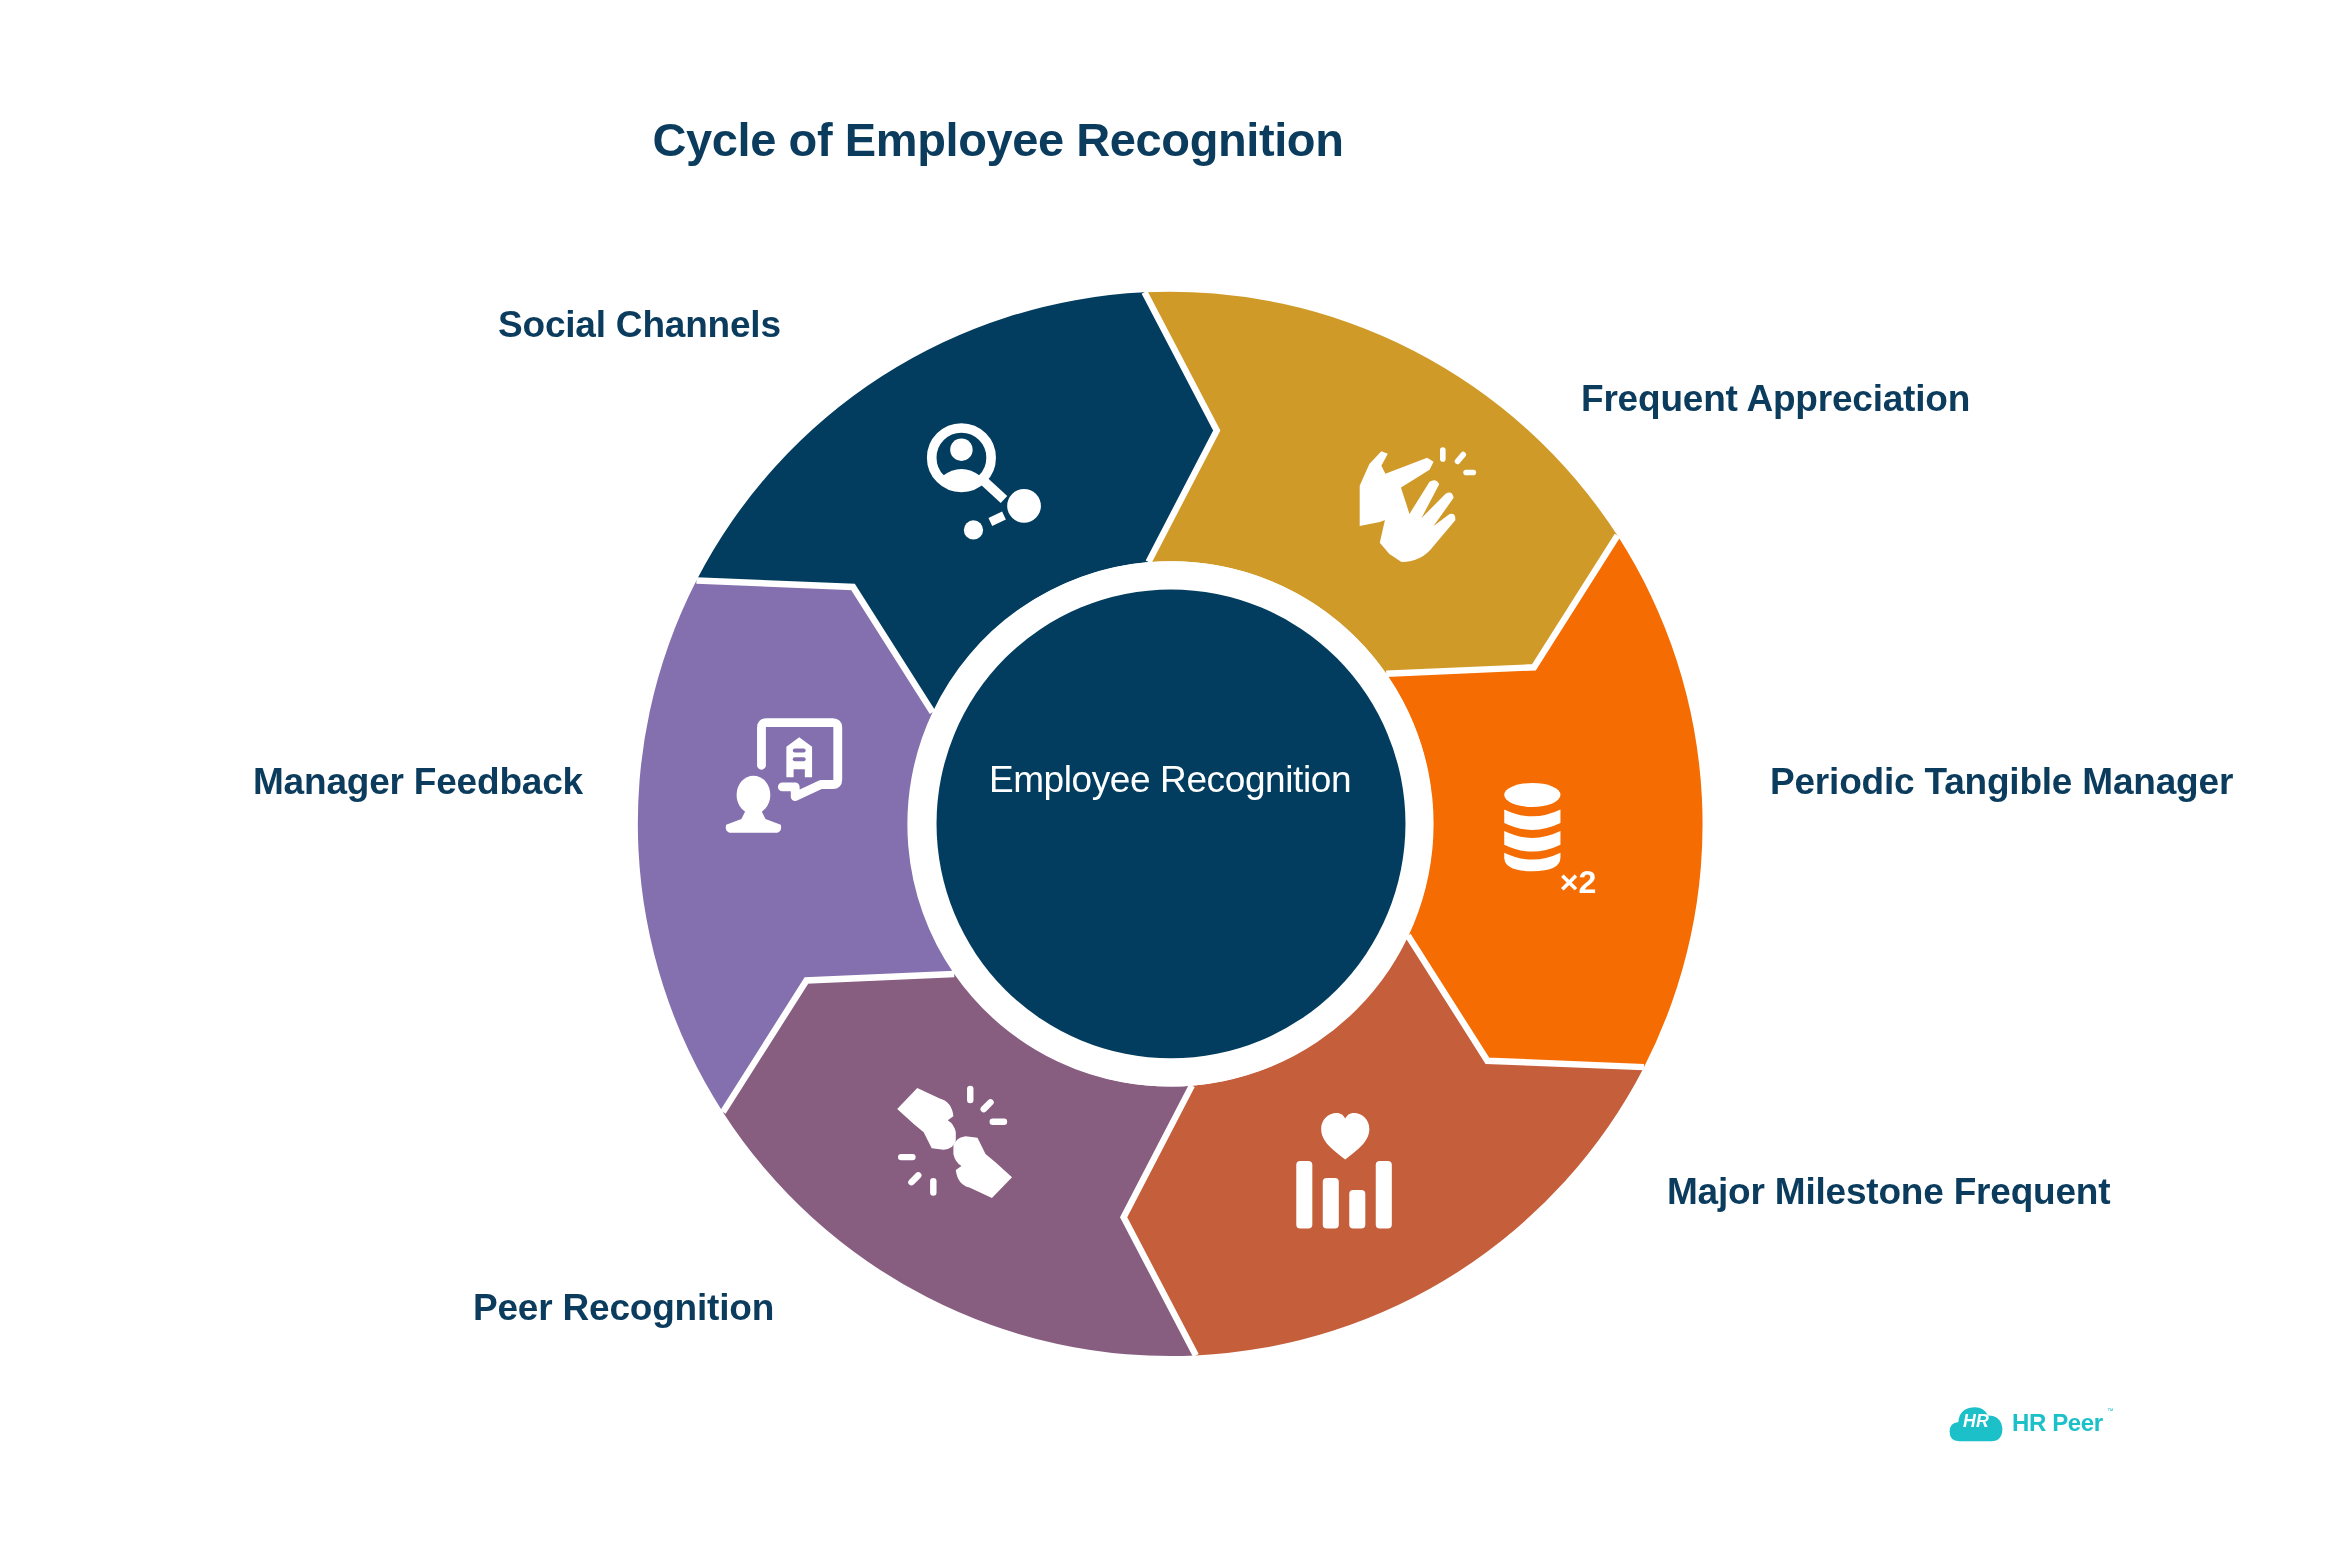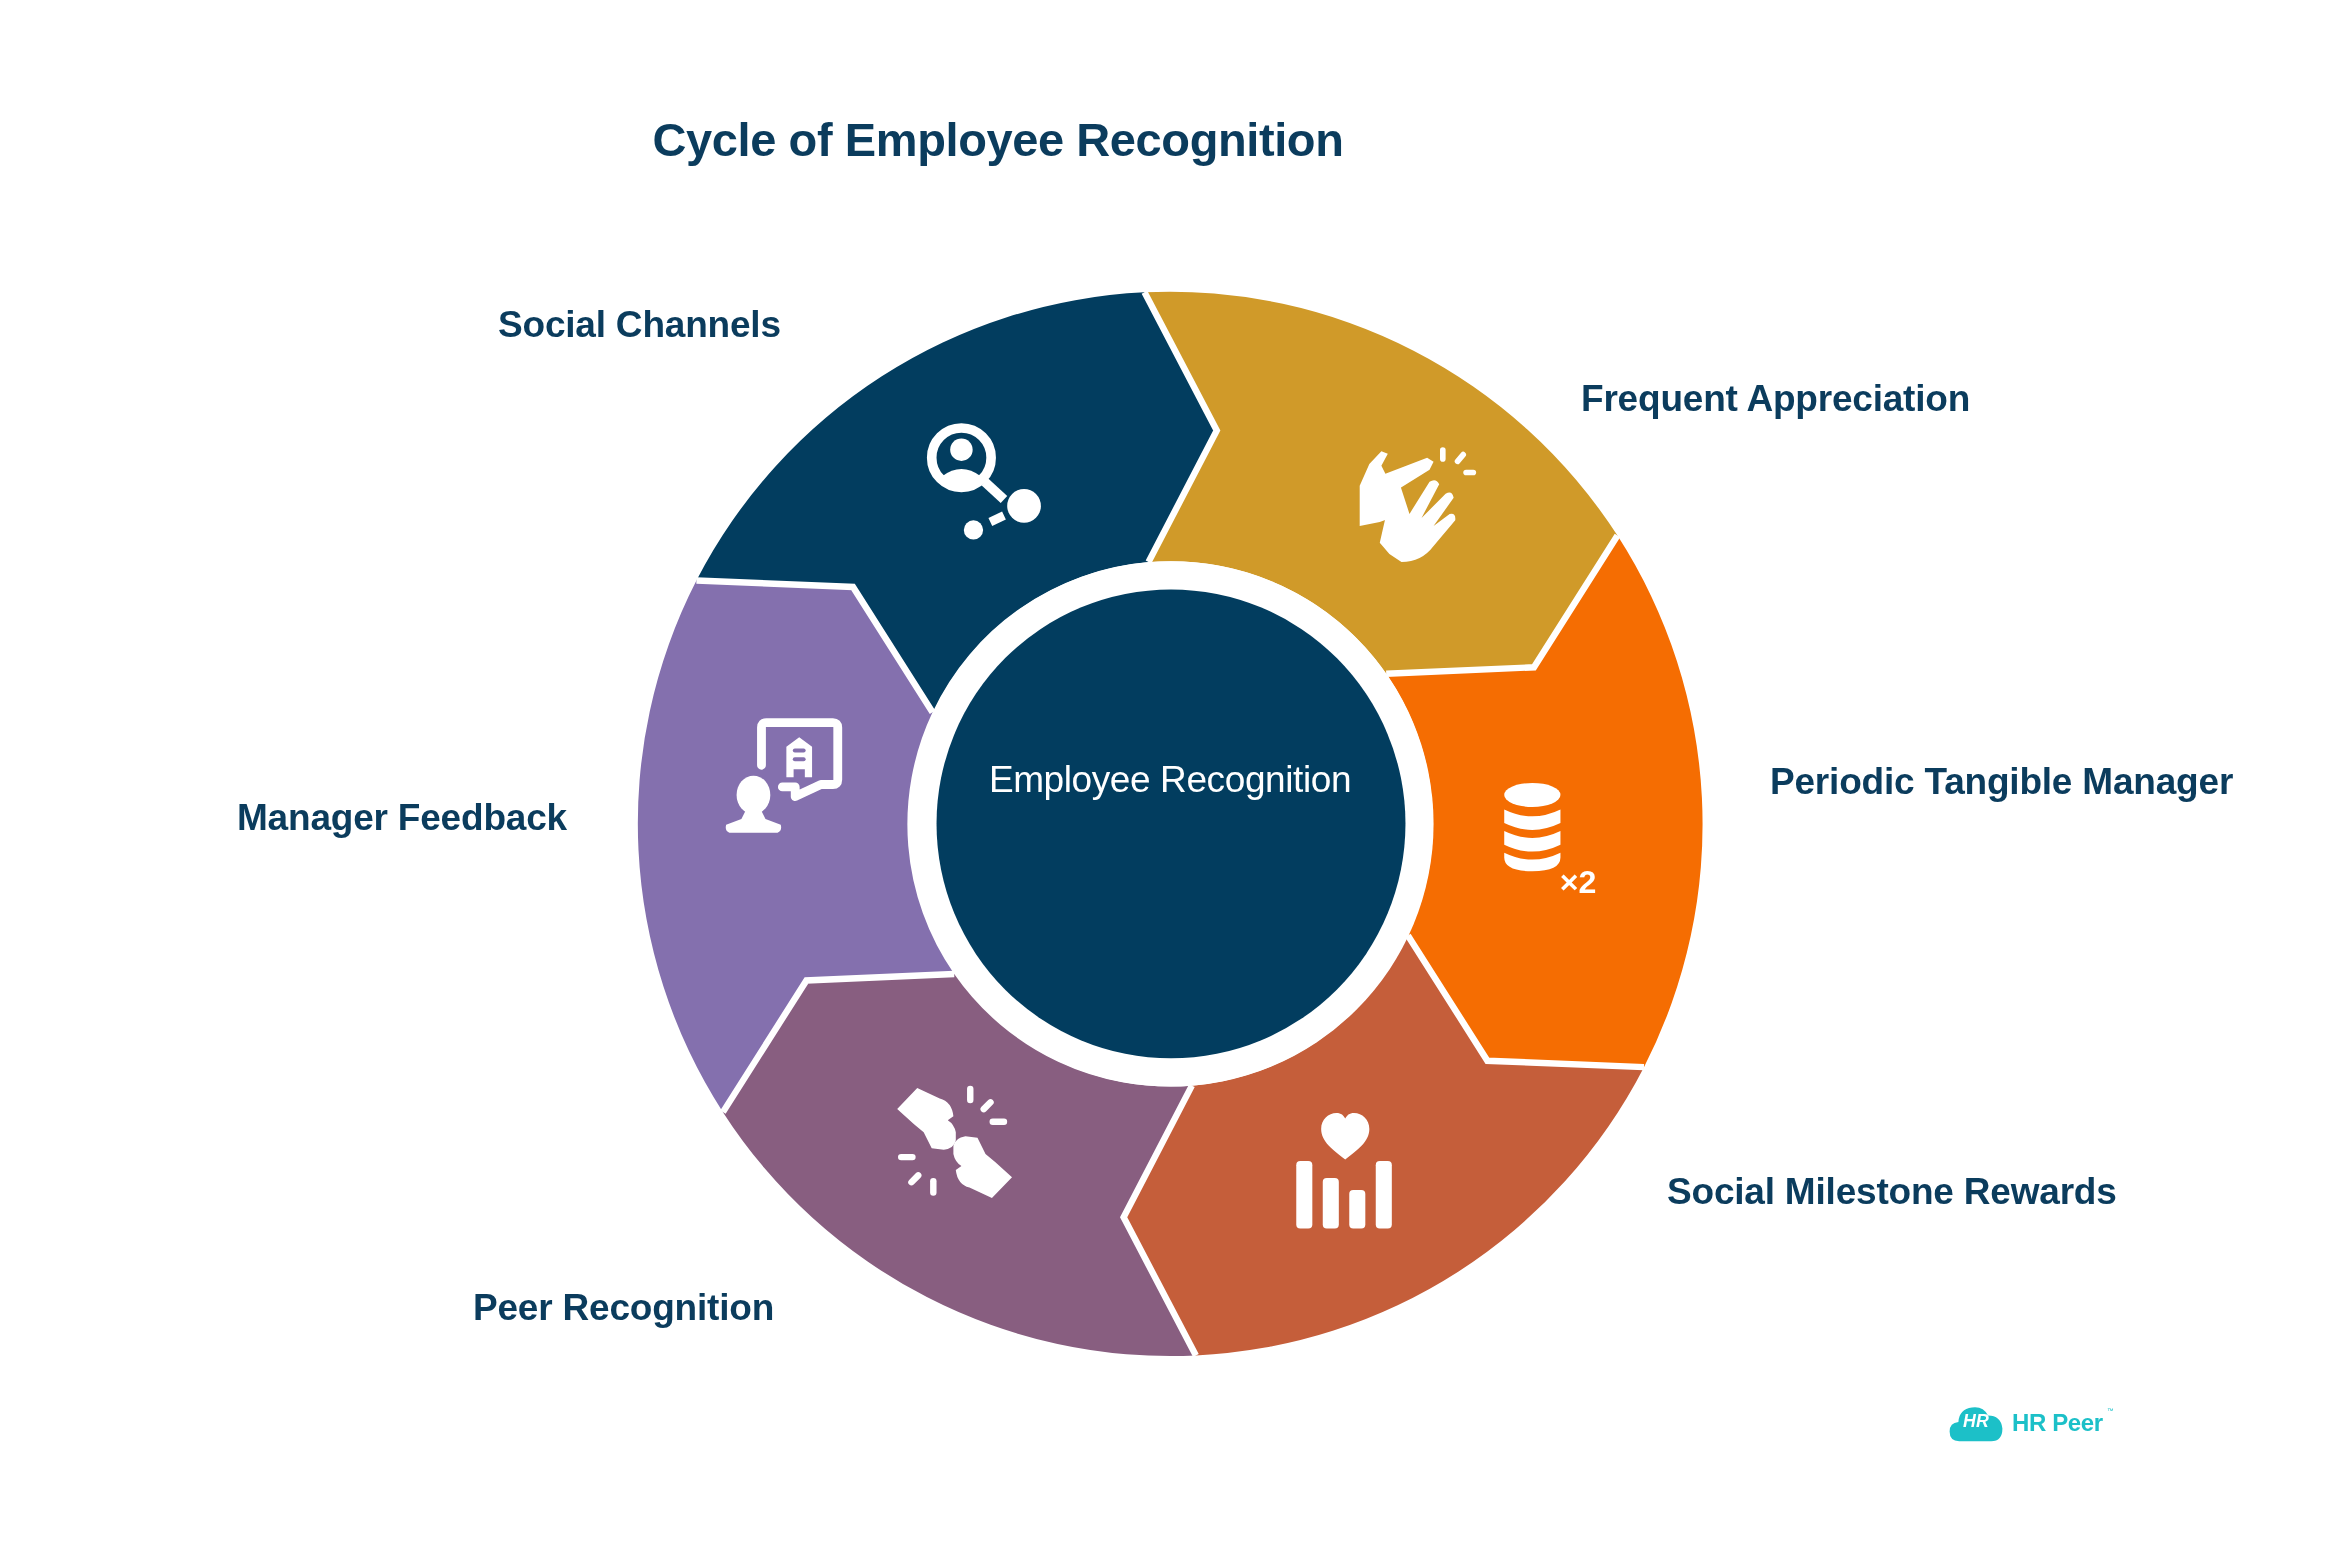--- a/index.html
+++ b/index.html
@@ -93,23 +93,23 @@
     <ellipse cx="938" cy="990" rx="21" ry="24"></ellipse>
     <path d="M928,1010 L948,1010 L953,1020 L972,1027 Q974,1035 968,1037 L908,1037 Q902,1035 904,1027 L923,1020 Z"></path>
   </g>
 </svg>
 
 <div class="center-label">Employee Recognition</div>
 
 <div class="label" style="left:498px; top:304px;text-align:right;">Social Channels</div>
 <div class="label" style="left:1581px; top:333px;margin-top:45px;">Frequent Appreciation</div>
 <div class="label" style="left:1770px; top:761px;">Periodic Tangible Manager</div>
-<div class="label" style="left:1667px; top:1171px;">Social Milestone Rewards</div>
+<div class="label" style="left:1667px; top:1171px;">Major Milestone Frequent</div>
 <div class="label" style="left:473px; top:1287px;text-align:center;">Peer Recognition</div>
-<div class="label" style="left:237px; top:761px;margin-top:36px;">Manager Feedback</div>
+<div class="label" style="left:253px; top:761px;">Manager Feedback</div>
 
 <div class="logo">
   <svg class="logo-badge" width="56" height="42" viewBox="0 0 70 52">
     <path d="M14,50 Q2,50 2,38 Q2,27 13,26 Q14,10 30,8 Q44,6 50,18 Q66,18 68,34 Q68,50 54,50 Z" fill="#1cc0c8"></path>
   </svg>
   <div class="logo-badge-text">HR</div>
   <div class="logo-text">HR Peer</div>
   <div class="logo-tm">™</div>
 </div>
 

